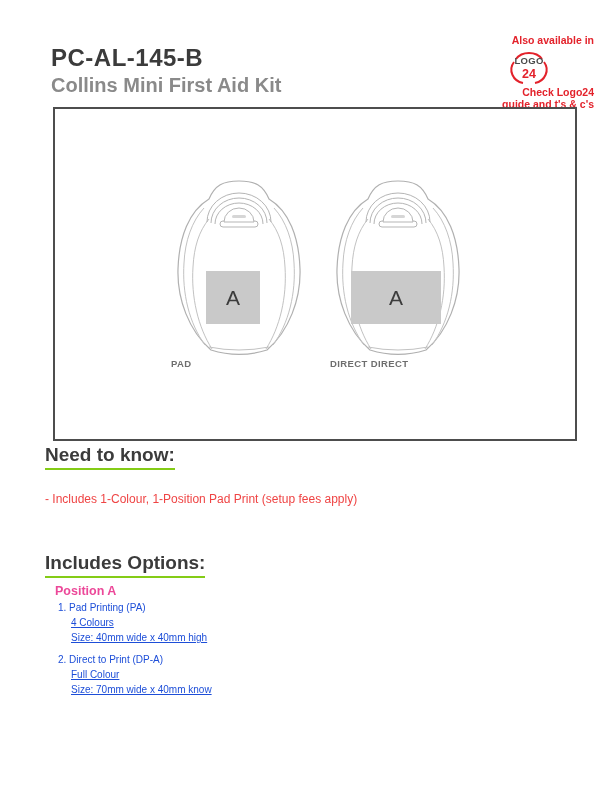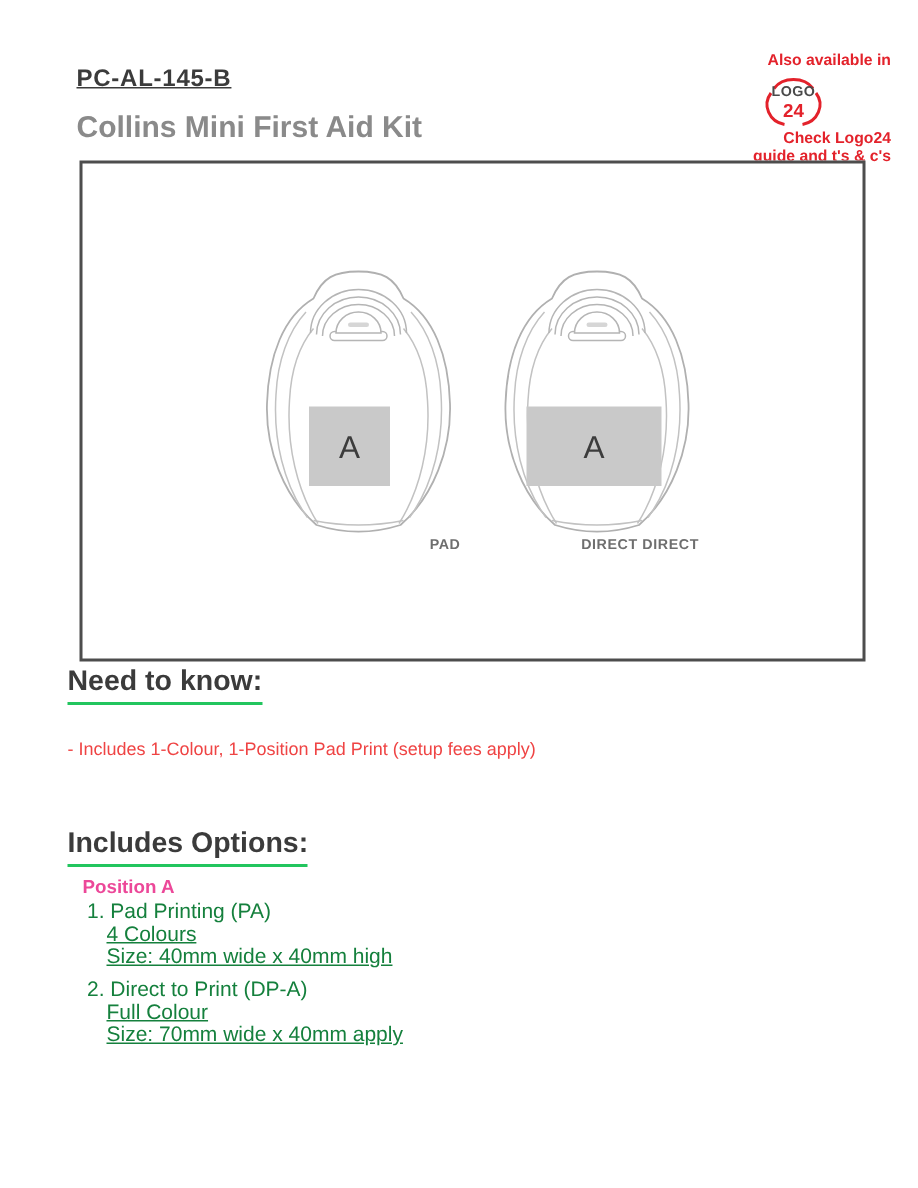--- a/index.html
+++ b/index.html
@@ -6,21 +6,21 @@
   body { font-family: "Liberation Sans", sans-serif; }
   .page {
     position: relative;
     width: 612px;
     height: 792px;
     background: #ffffff;
     overflow: hidden;
   }
   .product-code {
     position: absolute; left: 51px; top: 44px;
-    font-size: 16px; font-weight: bold; color: #3b3b3b; letter-spacing: 0.5px; text-decoration: underline;
+    font-size: 24px; font-weight: bold; color: #3b3b3b; letter-spacing: 0.5px;
   }
   .product-name {
     position: absolute; left: 51px; top: 74px;
     font-size: 20px; font-weight: bold; color: #8a8a8a;
   }
   .badge {
     position: absolute; left: 464px; top: 34px; width: 130px;
     text-align: right; color: #e3222b;
   }
   .badge .b-line1 { font-size: 10.5px; font-weight: bold; }
@@ -30,43 +30,43 @@
     position: absolute; left: 53px; top: 107px;
     width: 520px; height: 330px;
     border: 2px solid #4d4d4d;
     background: #ffffff;
   }
   .bag { position: absolute; width: 136px; height: 182px; }
   .bag-1 { left: 171px; top: 175px; }
   .bag-2 { left: 330px; top: 175px; }
   .variant-label {
     position: absolute; top: 358px; width: 136px;
-    text-align: right; font-size: 9.5px; font-weight: bold;
+    text-align: left; font-size: 9.5px; font-weight: bold;
     color: #6e6e6e; letter-spacing: 0.4px;
   }
   .variant-label-1 { left: 171px; }
   .variant-label-2 { left: 330px; }
   .section-heading {
     position: absolute; left: 45px;
     font-size: 19px; font-weight: bold; color: #3b3b3b;
   }
   .section-heading span {
-    display: inline-block; border-bottom: 2px solid #22c55e; padding-bottom: 2px;
+    display: inline-block; border-bottom: 2px solid #84cc16; padding-bottom: 2px;
   }
   .ntk-heading { top: 444px; }
   .ntk-item {
     position: absolute; left: 45px; top: 492px;
     font-size: 12px; color: #ef4444;
   }
   .bo-heading { top: 552px; }
   .bo-position {
     position: absolute; left: 55px; top: 584px;
     font-size: 12.5px; font-weight: bold; color: #ec4899;
   }
-  .bo-option { position: absolute; font-size: 14px; color: #15803d; line-height: 15px; }
+  .bo-option { position: absolute; font-size: 10px; color: #1d4ed8; line-height: 15px; }
   .bo-option-1 { left: 58px; top: 600px; }
   .bo-option-2 { left: 58px; top: 652px; }
   .bo-option .sub { margin-left: 13px; text-decoration: underline; }
 </style>
 </head>
 <body>
 
 <div class="page">
 
   <div class="product-code">PC-AL-145-B</div>
@@ -146,16 +146,16 @@
 
   <div class="bo-option bo-option-1">
     <div>1. Pad Printing (PA)</div>
     <div class="sub">4 Colours</div>
     <div class="sub">Size: 40mm wide x 40mm high</div>
   </div>
 
   <div class="bo-option bo-option-2">
     <div>2. Direct to Print (DP-A)</div>
     <div class="sub">Full Colour</div>
-    <div class="sub">Size: 70mm wide x 40mm apply</div>
+    <div class="sub">Size: 70mm wide x 40mm know</div>
   </div>
 
 </div>
 
 </body></html>

